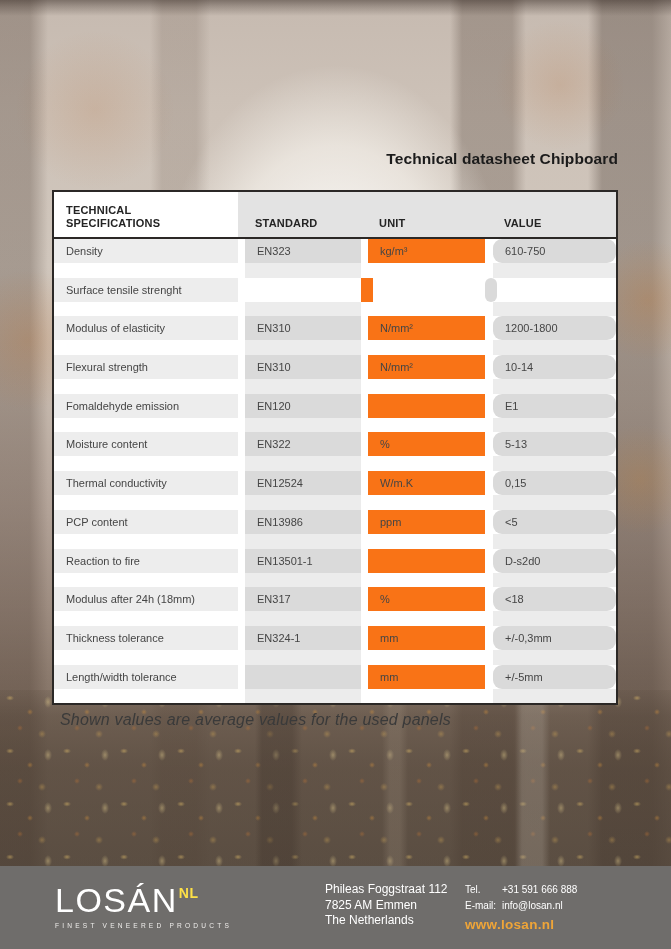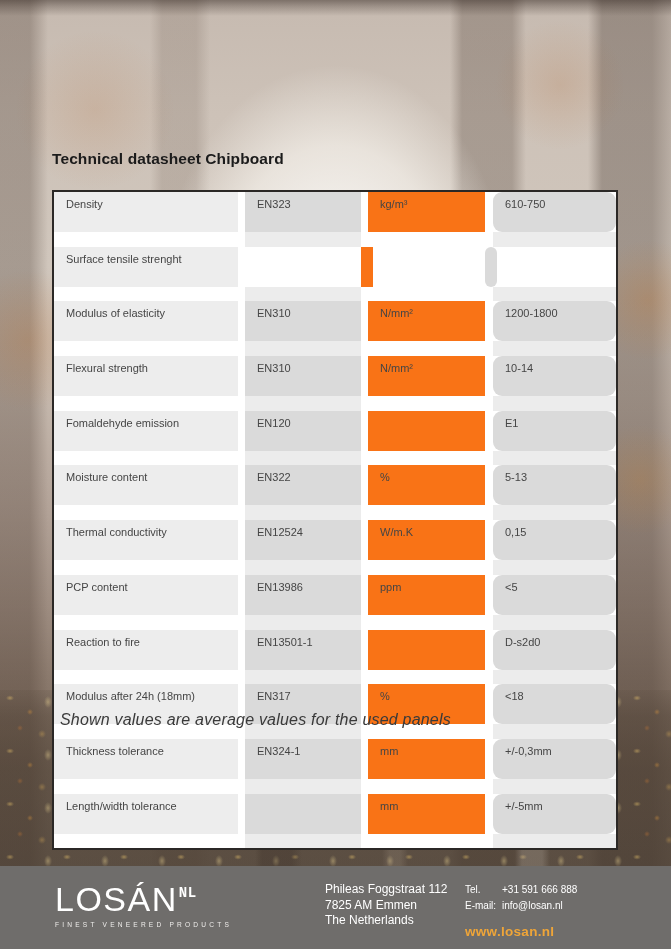--- a/index.html
+++ b/index.html
@@ -30,32 +30,32 @@
       radial-gradient(3px 2px at 10px 8px,  rgba(242,203,112,.45), rgba(242,203,112,0) 4px),
       radial-gradient(2px 2px at 30px 22px, rgba(222,152,62,.42),  rgba(222,152,62,0) 3px),
       radial-gradient(2px 3px at 48px 12px, rgba(246,222,152,.38), rgba(246,222,152,0) 4px),
       radial-gradient(2px 2px at 20px 38px, rgba(202,122,52,.38),  rgba(202,122,52,0) 3px),
       radial-gradient(3px 3px at 42px 44px, rgba(236,186,92,.32),  rgba(236,186,92,0) 4px),
       linear-gradient(180deg, rgba(92,76,62,.18) 0px, rgba(80,66,54,.42) 26px, rgba(74,61,50,.50) 80px, rgba(71,59,49,.52) 176px);
     background-size:auto,57px 53px,57px 53px,57px 53px,57px 53px,57px 53px,auto;}
 
   
   .title{position:absolute;left:52px;top:150px;width:566px;z-index:2;margin:0;
-         text-align:left;font-size:15.5px;font-weight:700;color:#1b1b1b;letter-spacing:.1px;}
+         text-align:right;font-size:15.5px;font-weight:700;color:#1b1b1b;letter-spacing:.1px;}
 
   
   .spec-table{position:absolute;left:52px;top:190px;width:566px;z-index:2;box-sizing:border-box;
               background:#fff;border:2px solid #2b2826;}
   .thead{position:relative;height:45px;border-bottom:2px solid #2b2826;
          background:linear-gradient(90deg,#ffffff 0px,#ffffff 184px,#e3e3e3 184px);}
   .th{position:absolute;bottom:7px;font-size:11px;font-weight:700;color:#242424;letter-spacing:.2px;line-height:13px;}
   .th1{left:12px;width:130px;}
   .th2{left:201px;} .th3{left:325px;} .th4{left:450px;}
   .drow,.srow{display:grid;grid-template-columns:184px 7px 116px 7px 117px 8px 1fr;}
-  .drow{height:40px;}
+  .drow{height:24px;}
   .srow{height:14.7px;}
   .cell{font-size:11px;color:#454545;line-height:24px;padding-left:12px;white-space:nowrap;overflow:hidden;}
   .c1{background:#ededed;}
   .c2{background:#dadada;}
   .c3{background:#f97316;}
   .c4{background:#dadada;border-radius:9px;}
   .s2,.s4{background:#ececec;}
   .s1,.s3{background:#ffffff;}
 
   
@@ -64,34 +64,40 @@
 
   
   .footer{position:absolute;left:0;top:866px;width:671px;height:83px;z-index:3;color:#ffffff;}
   .logo-block{position:absolute;left:55px;top:12px;}
   .logo-line{font-size:34px;line-height:30px;letter-spacing:1.5px;color:#fff;}
   .logo-sup{font-size:14px;font-weight:700;vertical-align:14px;letter-spacing:.5px;margin-left:1px;}
   .tagline{margin-top:7px;font-size:6.6px;letter-spacing:3.2px;color:#efedeb;}
   .address{position:absolute;left:325px;top:16px;font-size:12px;line-height:15.5px;}
   .contact{position:absolute;left:465px;top:16px;font-size:10px;line-height:15.5px;}
   .clabel{display:inline-block;width:37px;}
-  .website{font-size:13.5px;font-weight:700;margin-top:11px;letter-spacing:.3px;cursor:pointer;}
+  .website{font-size:13.5px;font-weight:700;margin-top:4px;letter-spacing:.3px;cursor:pointer;}
   .email-link{cursor:pointer;}
 </style>
 </head>
 <body>
 
 <div class="page">
 
   <div class="photo-bg"></div>
   <div class="photo-bottom"></div>
 
   <h1 class="title">Technical datasheet Chipboard</h1>
 
   <div class="spec-table">
+    <div class="thead">
+      <div class="th th1">TECHNICAL SPECIFICATIONS</div>
+      <div class="th th2">STANDARD</div>
+      <div class="th th3">UNIT</div>
+      <div class="th th4">VALUE</div>
+    </div>
     <div class="tbody">
 
         <div>
           <div class="drow">
             <div class="cell c1">Density</div>
             <div class="gap"></div>
             <div class="cell c2">EN323</div>
             <div class="gap"></div>
             <div class="cell c3">kg/m³</div>
             <div class="gap"></div>
@@ -337,21 +343,21 @@
             <div class="s4"></div>
           </div>
         </div>
       </div>
   </div>
 
   <div class="footnote">Shown values are average values for the used panels</div>
 
   <footer class="footer" style="background: rgb(111, 109, 107);">
     <div class="logo-block">
-      <div class="logo-line"><span>LOSÁN</span><span class="logo-sup" style="color: #ffffff; font-family: Liberation Mono, monospace;">NL</span></div>
+      <div class="logo-line"><span>LOSÁN</span><span class="logo-sup" style="color: #fde047;">NL</span></div>
       <div class="tagline">FINEST VENEERED PRODUCTS</div>
     </div>
     <div class="address">
       <div>Phileas Foggstraat 112</div>
       <div>7825 AM Emmen</div>
       <div>The Netherlands</div>
     </div>
     <div class="contact">
       <div><span class="clabel">Tel.</span><span>+31 591 666 888</span></div>
       <div><span class="clabel">E-mail:</span><span class="email-link">info@losan.nl</span></div>

